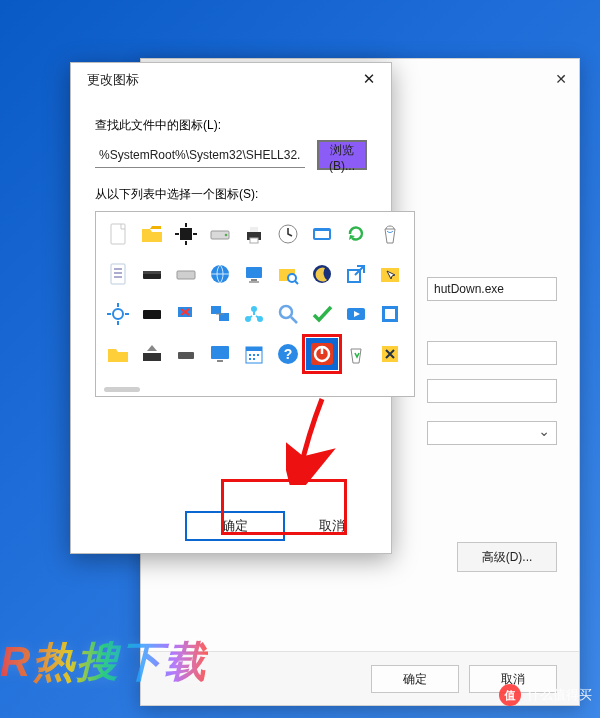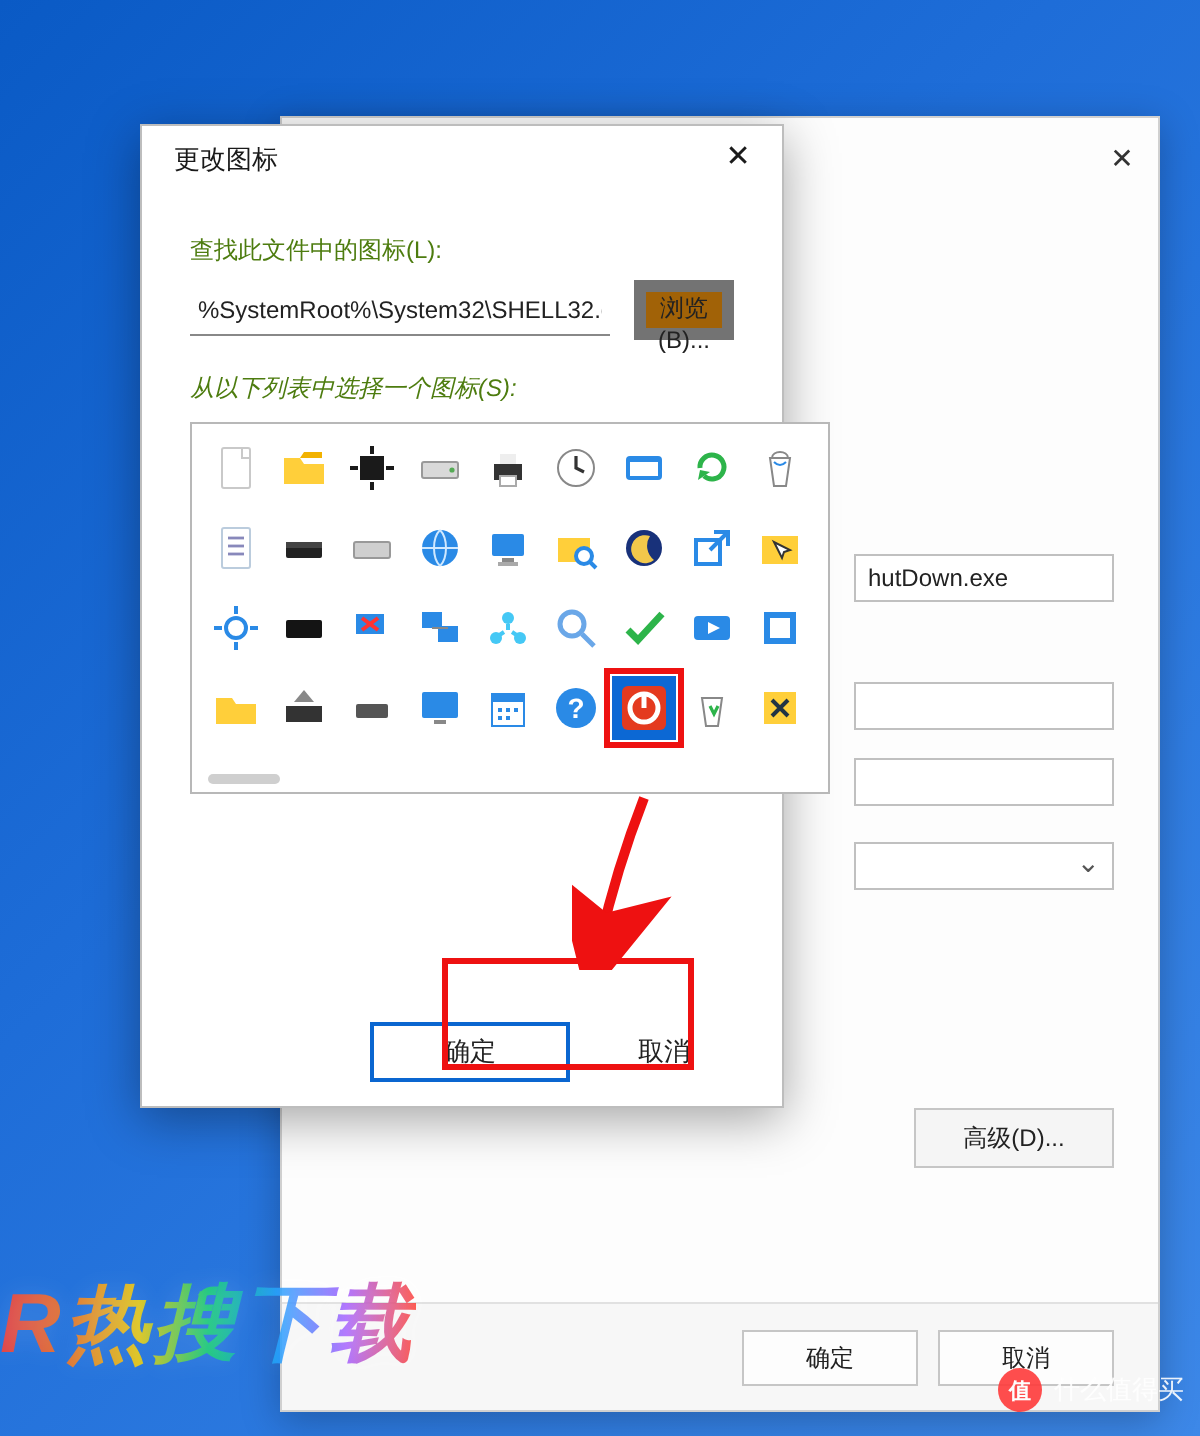--- a/index.html
+++ b/index.html
@@ -23,21 +23,21 @@
       color: #333; font-size: 14px;
     }
     .bg-field {
       position: absolute; right: 22px;
       height: 24px; background: #fff; border: 1px solid #c0c0c0;
       padding: 0 6px; line-height: 22px; font-size: 12px; color: #222;
     }
     .bg-select { border: 1px solid #c0c0c0; }
     .bg-select::after { content: "⌄"; float: right; color: #555; font-size: 14px; position: relative; top: -2px; }
     .bg-adv-btn {
-      position: absolute; right: 22px; top: 495px;
+      position: absolute; right: 22px; top: 483px;
       width: 100px; height: 30px; background: #f5f5f5; border: 1px solid #c6c6c6;
       text-align: center; line-height: 28px; color: #222;
     }
     .bg-bottom-btns {
       position: absolute; left: 0; right: 0; bottom: 0; height: 54px;
       background: #f7f7f7; border-top: 1px solid #e1e1e1;
       display: flex; justify-content: flex-end; align-items: center; gap: 10px;
       padding-right: 22px;
     }
     .bg-btn {
@@ -55,29 +55,29 @@
     .dlg-title {
       height: 34px; display: flex; align-items: center; justify-content: space-between;
       padding: 0 8px 0 16px;
     }
     .dlg-title-text { font-size: 13px; color: #1a1a1a; }
     .dlg-close {
       width: 28px; height: 24px; text-align: center; line-height: 22px;
       font-size: 15px; color: #1a1a1a;
     }
     .dlg-body { padding: 10px 24px 14px 24px; }
-    .lbl { display: block; color: #4d7c0f; margin: 10px 0 6px 0; }
+    .lbl { display: block; color: #000000; margin: 10px 0 6px 0; }
     .path-row { display: flex; gap: 12px; align-items: center; }
     .path-input {
       flex: 0 0 210px; height: 26px; border: none; border-bottom: 1px solid #888;
       background: #fff; padding: 0 4px; font-size: 12px; color: #222;
       outline: none;
     }
     .browse-btn {
-      width: 86px; height: 30px; background: #a16207; border: 6px solid #737373;
+      width: 86px; height: 30px; background: #8b5cf6; border: 2px solid #737373;
       font-size: 12px; color: #222;
     }
     .icon-list {
       margin-top: 8px; border: 1px solid #b8b8b8; background: #fff;
       width: 320px; height: 186px; padding: 6px 6px 4px 6px;
       position: relative;
     }
     .icon-grid { display: grid; grid-template-columns: repeat(9, 32px); grid-auto-rows: 38px; gap: 2px 2px; }
     .ic {
       width: 32px; height: 32px; display: flex; align-items: center; justify-content: center;
@@ -149,21 +149,21 @@
   <div class="dlg-title">
     <div class="dlg-title-text">更改图标</div>
     <div class="dlg-close">✕</div>
   </div>
   <div class="dlg-body">
     <label class="lbl">查找此文件中的图标(L):</label>
     <div class="path-row">
       <input class="path-input" value="%SystemRoot%\System32\SHELL32.d" style="">
       <button class="browse-btn">浏览(B)...</button>
     </div>
-    <label class="lbl" style="margin-top:16px;font-style:italic;">从以下列表中选择一个图标(S):</label>
+    <label class="lbl" style="margin-top:16px;">从以下列表中选择一个图标(S):</label>
     <div class="icon-list">
       <div class="icon-grid" id="icon-grid">
           <div class="ic">
             <svg class="i" viewBox="0 0 26 26">
               <rect x="6" y="3" width="14" height="20" rx="1" fill="#fff" stroke="#c9c9c9"></rect>
               <path d="M16 3v5h4" fill="none" stroke="#c9c9c9"></path>
             </svg>
           </div>
           <div class="ic">
             <svg class="i" viewBox="0 0 26 26">

